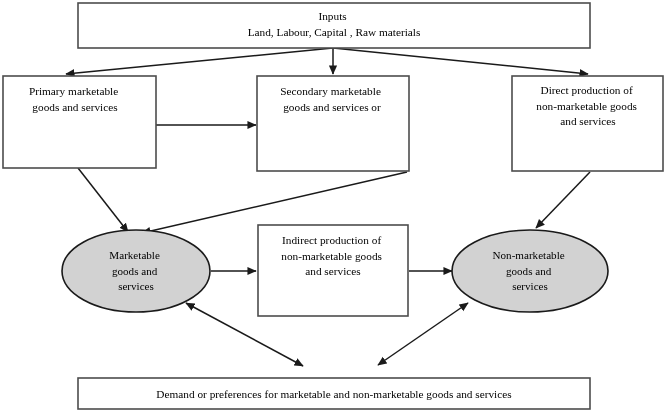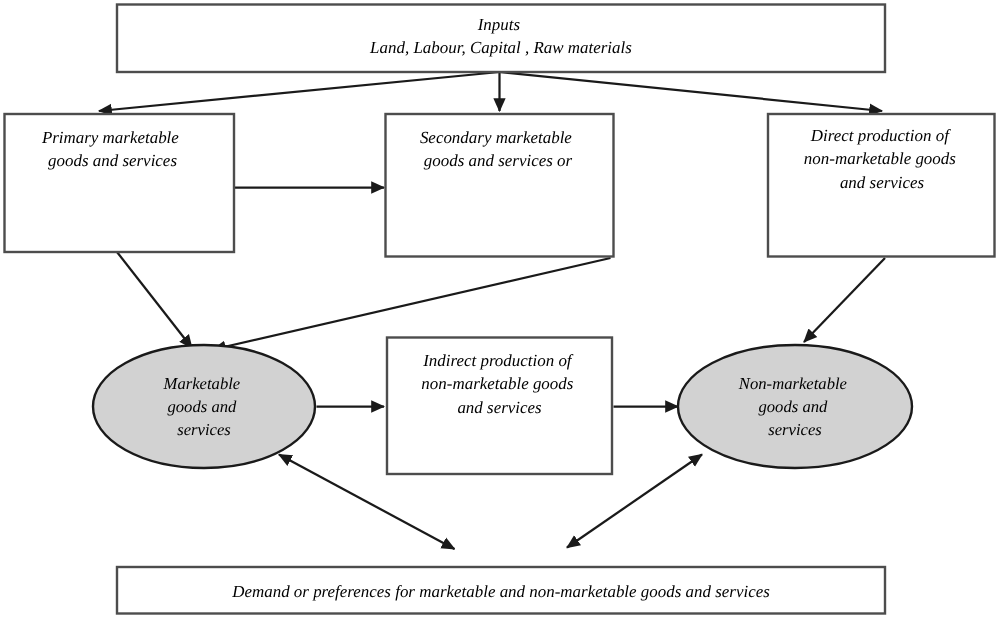--- a/index.html
+++ b/index.html
@@ -10,21 +10,20 @@
   body {
     width: 667px;
     height: 412px;
     font-family: "Liberation Serif", "DejaVu Serif", serif;
     overflow: hidden;
   }
   #diagram-root {
     position: relative;
     width: 667px;
     height: 412px;
-    font-style: italic;
   }
   svg#flow {
     display: block;
     width: 667px;
     height: 412px;
   }
   .box-shape {
     fill: #ffffff;
     stroke: #4d4d4d;
     stroke-width: 1.6;

